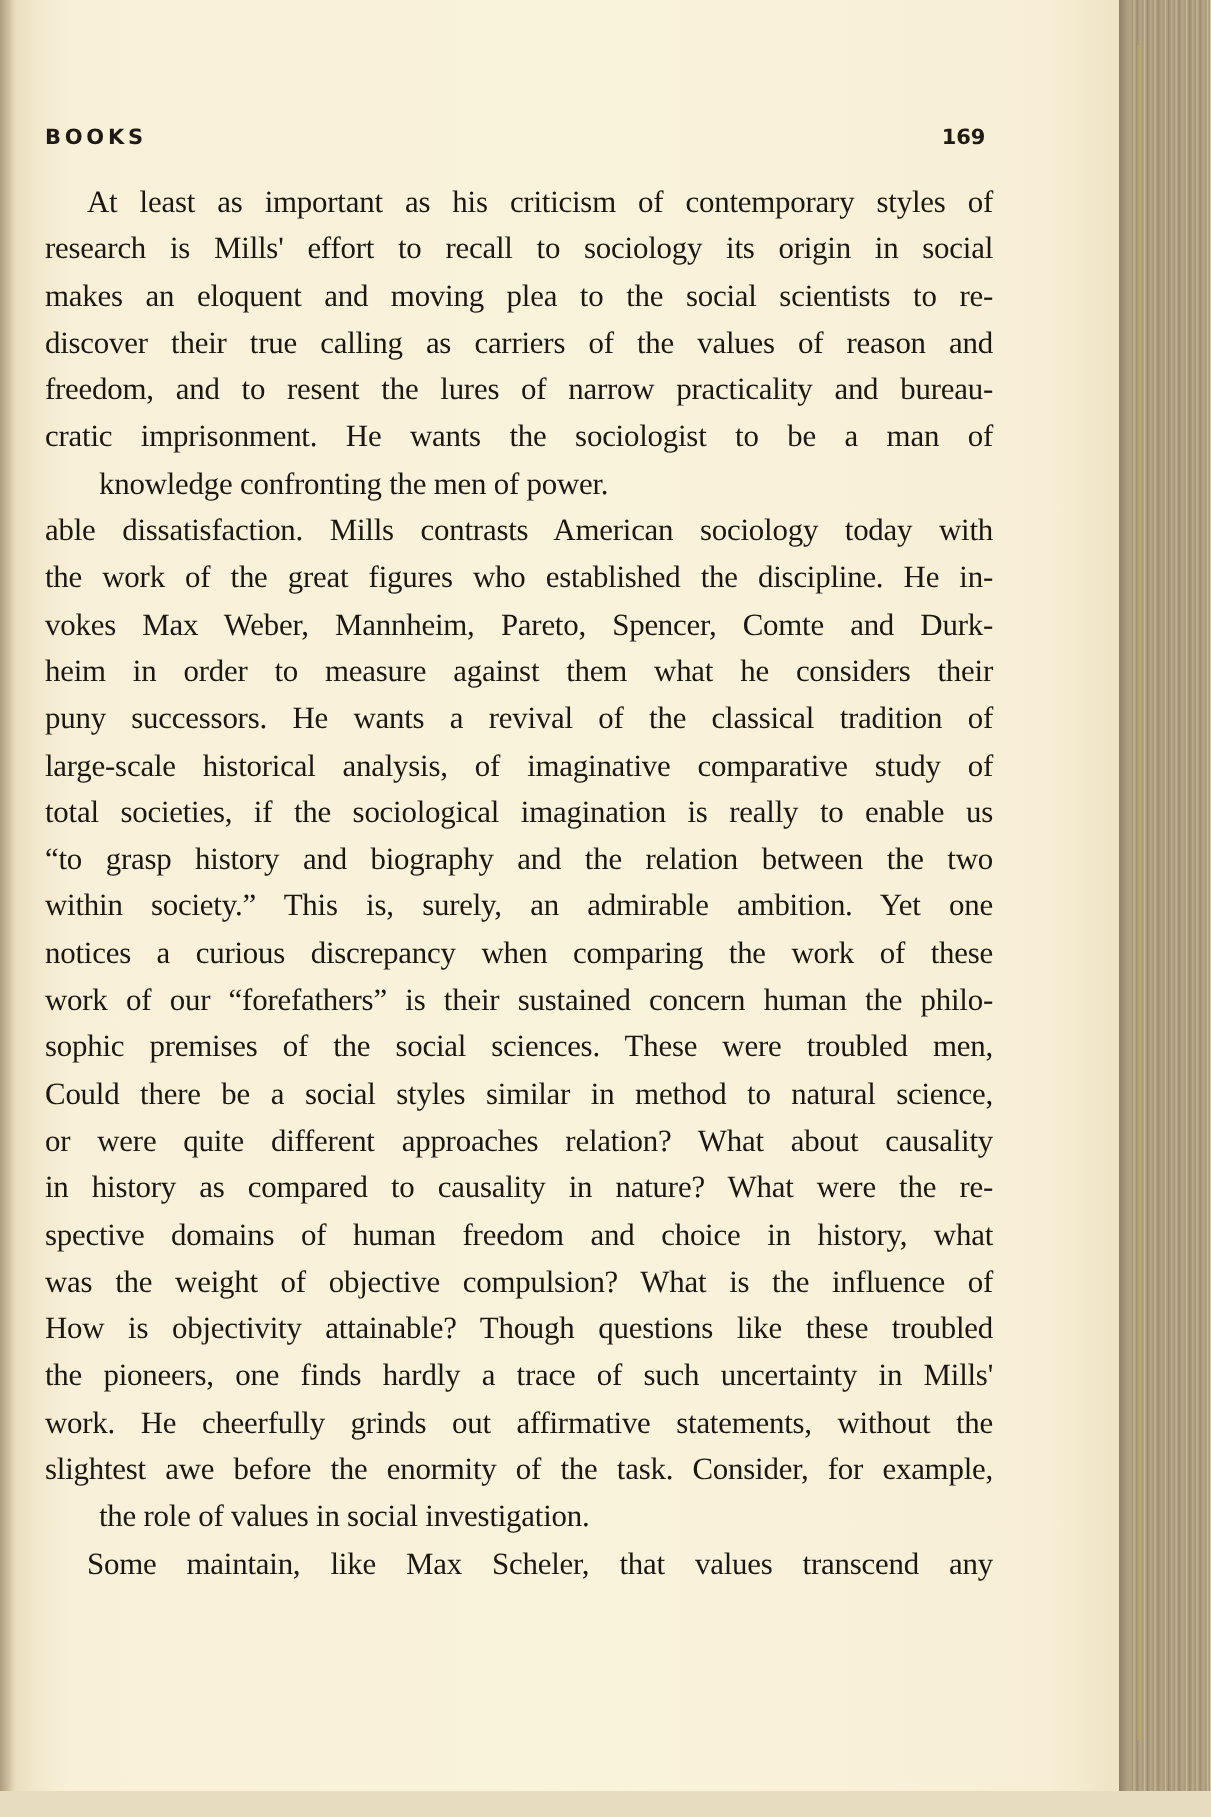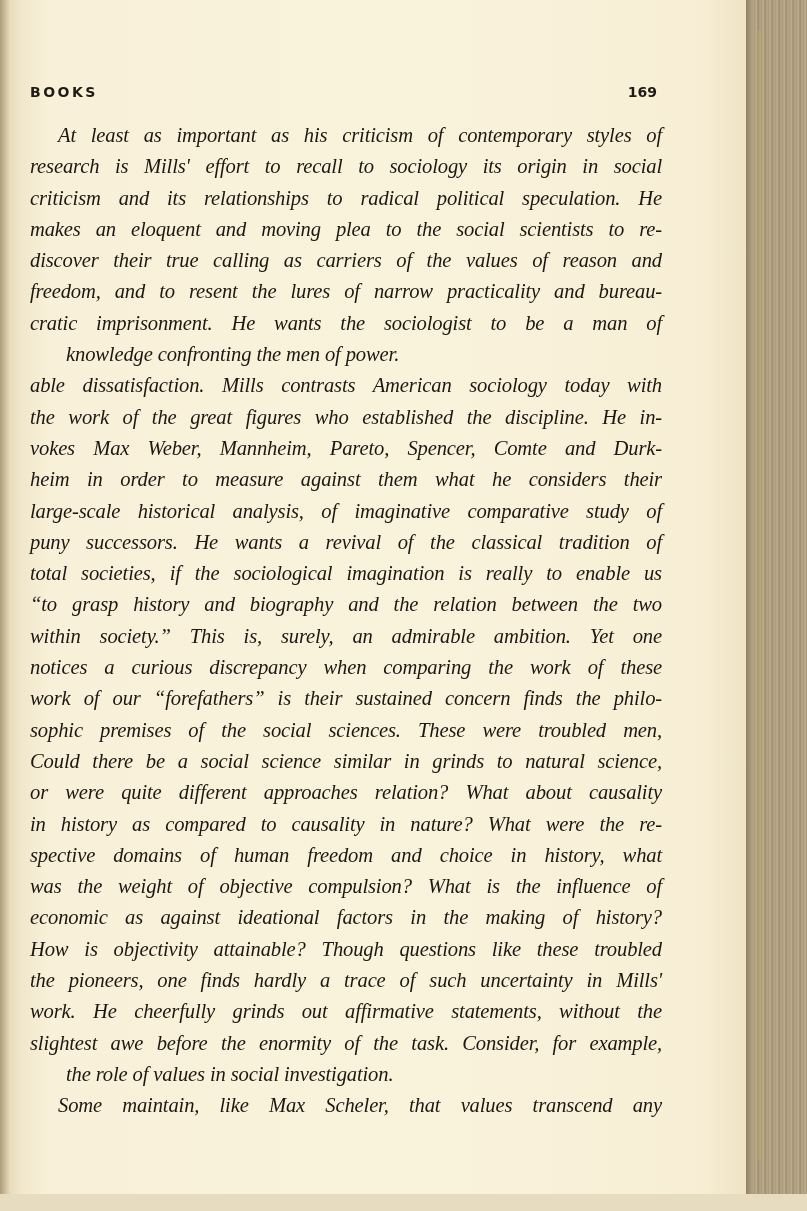--- a/index.html
+++ b/index.html
@@ -101,21 +101,20 @@
       word-spacing: 0px;
       hyphens: manual;
     }
     .line {
       display: block;
       text-align: justify;
       text-align-last: justify;
       white-space: nowrap;
       height: 31.3px;
       overflow: visible;
-      font-style: italic;
     }
     .line.last {
       text-align-last: left;
       margin-left: 36px;
     }
     .line.indent {
       padding-left: 28px;
     }
   </style>
 </head>
@@ -126,46 +125,44 @@
 
   <div class="running-head">
     <span class="title">BOOKS</span>
     <span class="folio">169</span>
   </div>
 
   <div class="text-block" id="text-block">
       <div>
         <span class="line indent">At least as important as his criticism of contemporary styles of</span>
         <span class="line">research is Mills' effort to recall to sociology its origin in social</span>
-        <span class="line">criticism and its relationships to radical political speculation. He</span>
         <span class="line">makes an eloquent and moving plea to the social scientists to re-</span>
         <span class="line">discover their true calling as carriers of the values of reason and</span>
         <span class="line">freedom, and to resent the lures of narrow practicality and bureau-</span>
         <span class="line">cratic imprisonment. He wants the sociologist to be a man of</span>
         <span class="line last">knowledge confronting the men of power.</span>
       </div>
       <div>
         <span class="line">able dissatisfaction. Mills contrasts American sociology today with</span>
         <span class="line">the work of the great figures who established the discipline. He in-</span>
         <span class="line">vokes Max Weber, Mannheim, Pareto, Spencer, Comte and Durk-</span>
         <span class="line">heim in order to measure against them what he considers their</span>
+        <span class="line">puny successors. He wants a revival of the classical tradition of</span>
         <span class="line">large-scale historical analysis, of imaginative comparative study of</span>
-        <span class="line">puny successors. He wants a revival of the classical tradition of</span>
         <span class="line">total societies, if the sociological imagination is really to enable us</span>
         <span class="line">“to grasp history and biography and the relation between the two</span>
         <span class="line">within society.” This is, surely, an admirable ambition. Yet one</span>
         <span class="line">notices a curious discrepancy when comparing the work of these</span>
-        <span class="line">work of our “forefathers” is their sustained concern finds the philo-</span>
+        <span class="line">work of our “forefathers” is their sustained concern human the philo-</span>
         <span class="line">sophic premises of the social sciences. These were troubled men,</span>
-        <span class="line">Could there be a social science similar in grinds to natural science,</span>
+        <span class="line">Could there be a social styles similar in method to natural science,</span>
         <span class="line">or were quite different approaches relation? What about causality</span>
         <span class="line">in history as compared to causality in nature? What were the re-</span>
         <span class="line">spective domains of human freedom and choice in history, what</span>
         <span class="line">was the weight of objective compulsion? What is the influence of</span>
-        <span class="line">economic as against ideational factors in the making of history?</span>
         <span class="line">How is objectivity attainable? Though questions like these troubled</span>
         <span class="line">the pioneers, one finds hardly a trace of such uncertainty in Mills'</span>
         <span class="line">work. He cheerfully grinds out affirmative statements, without the</span>
         <span class="line">slightest awe before the enormity of the task. Consider, for example,</span>
         <span class="line last">the role of values in social investigation.</span>
       </div>
       <div>
         <span class="line indent">Some maintain, like Max Scheler, that values transcend any</span>
       </div>
     </div>

